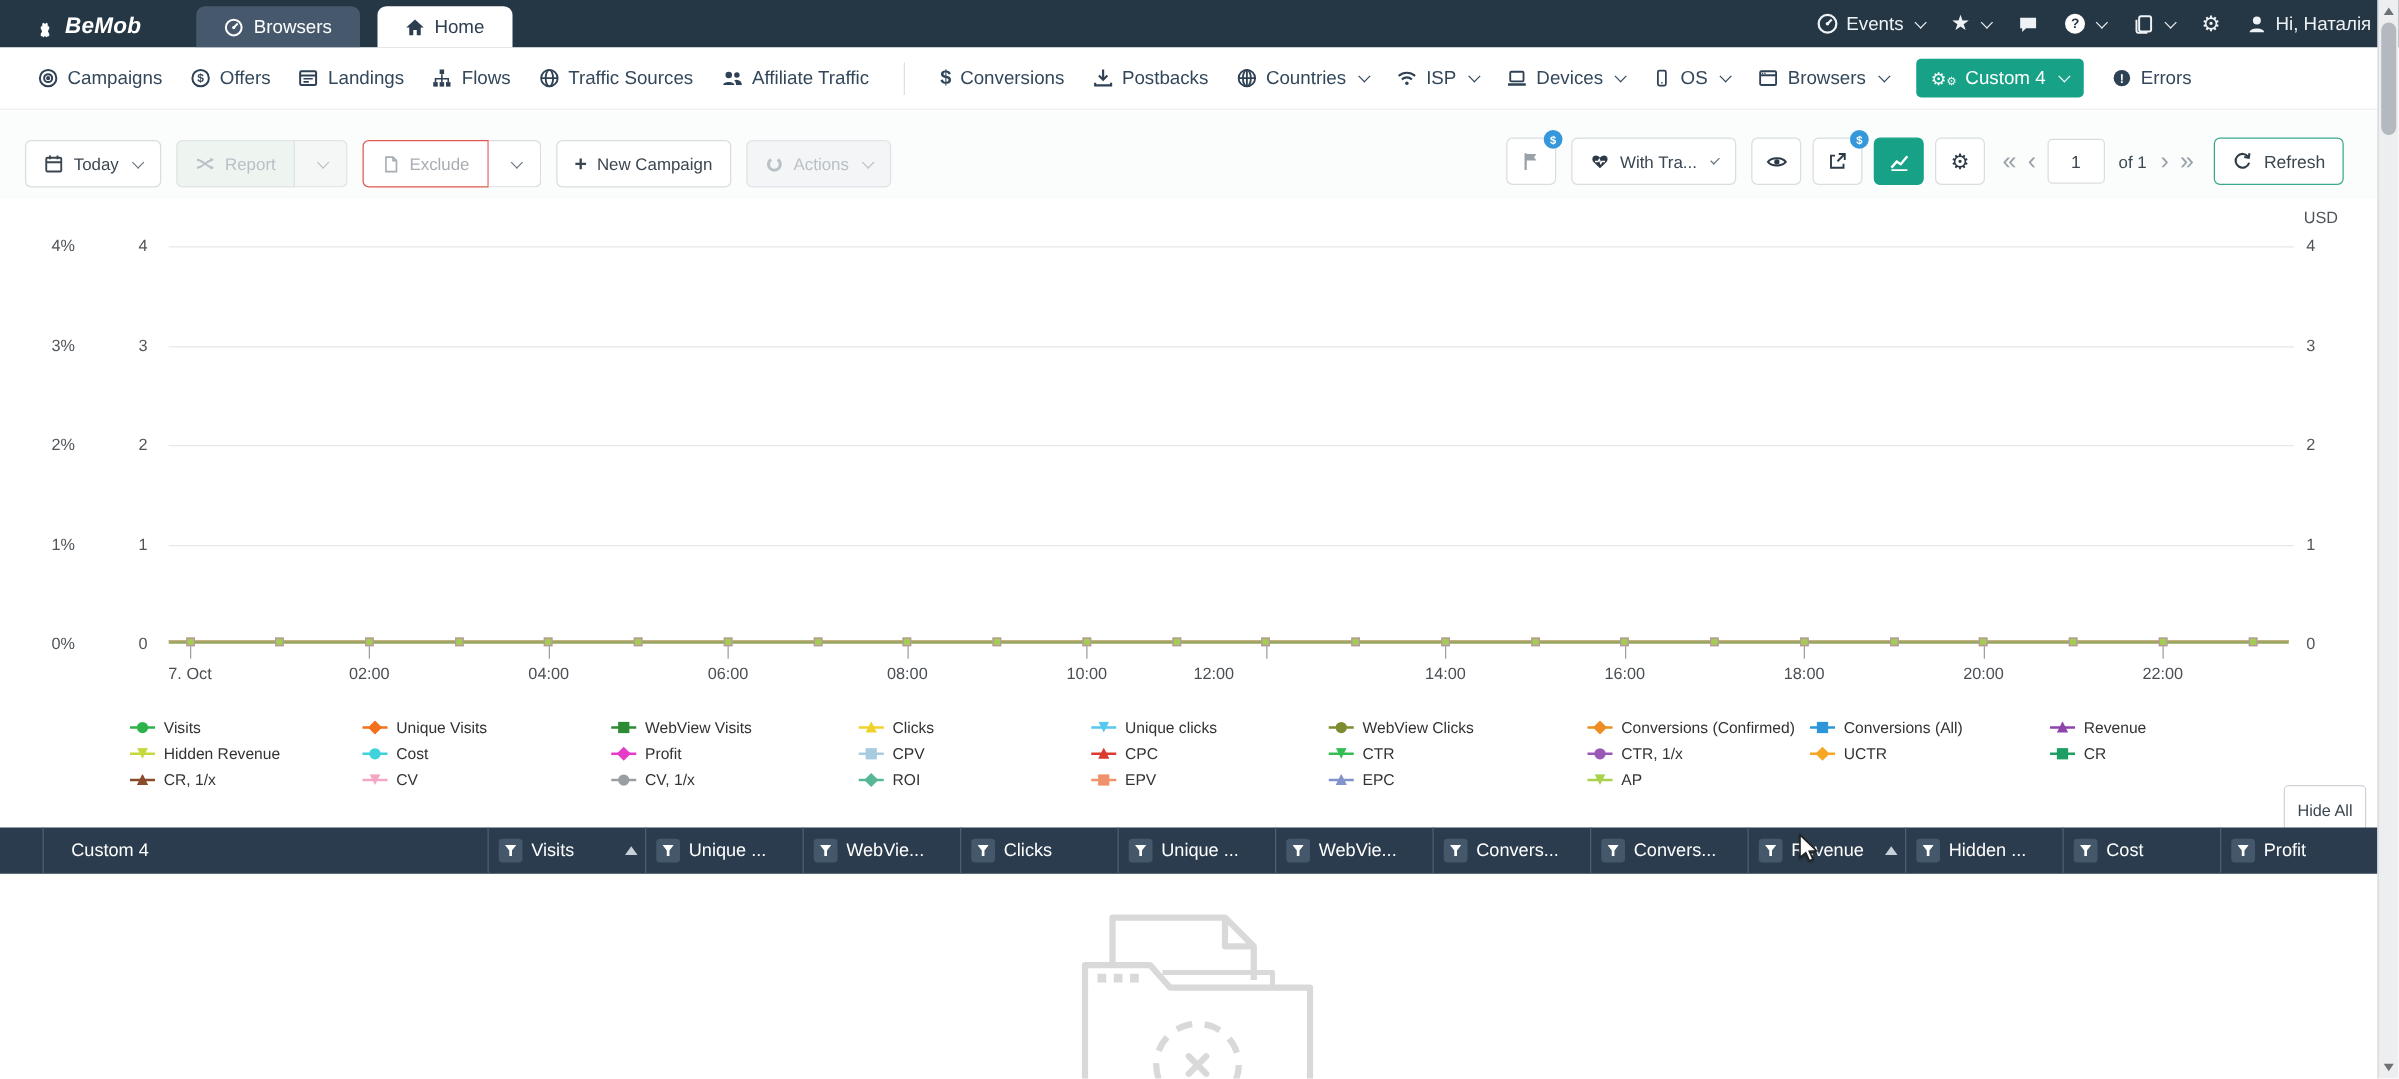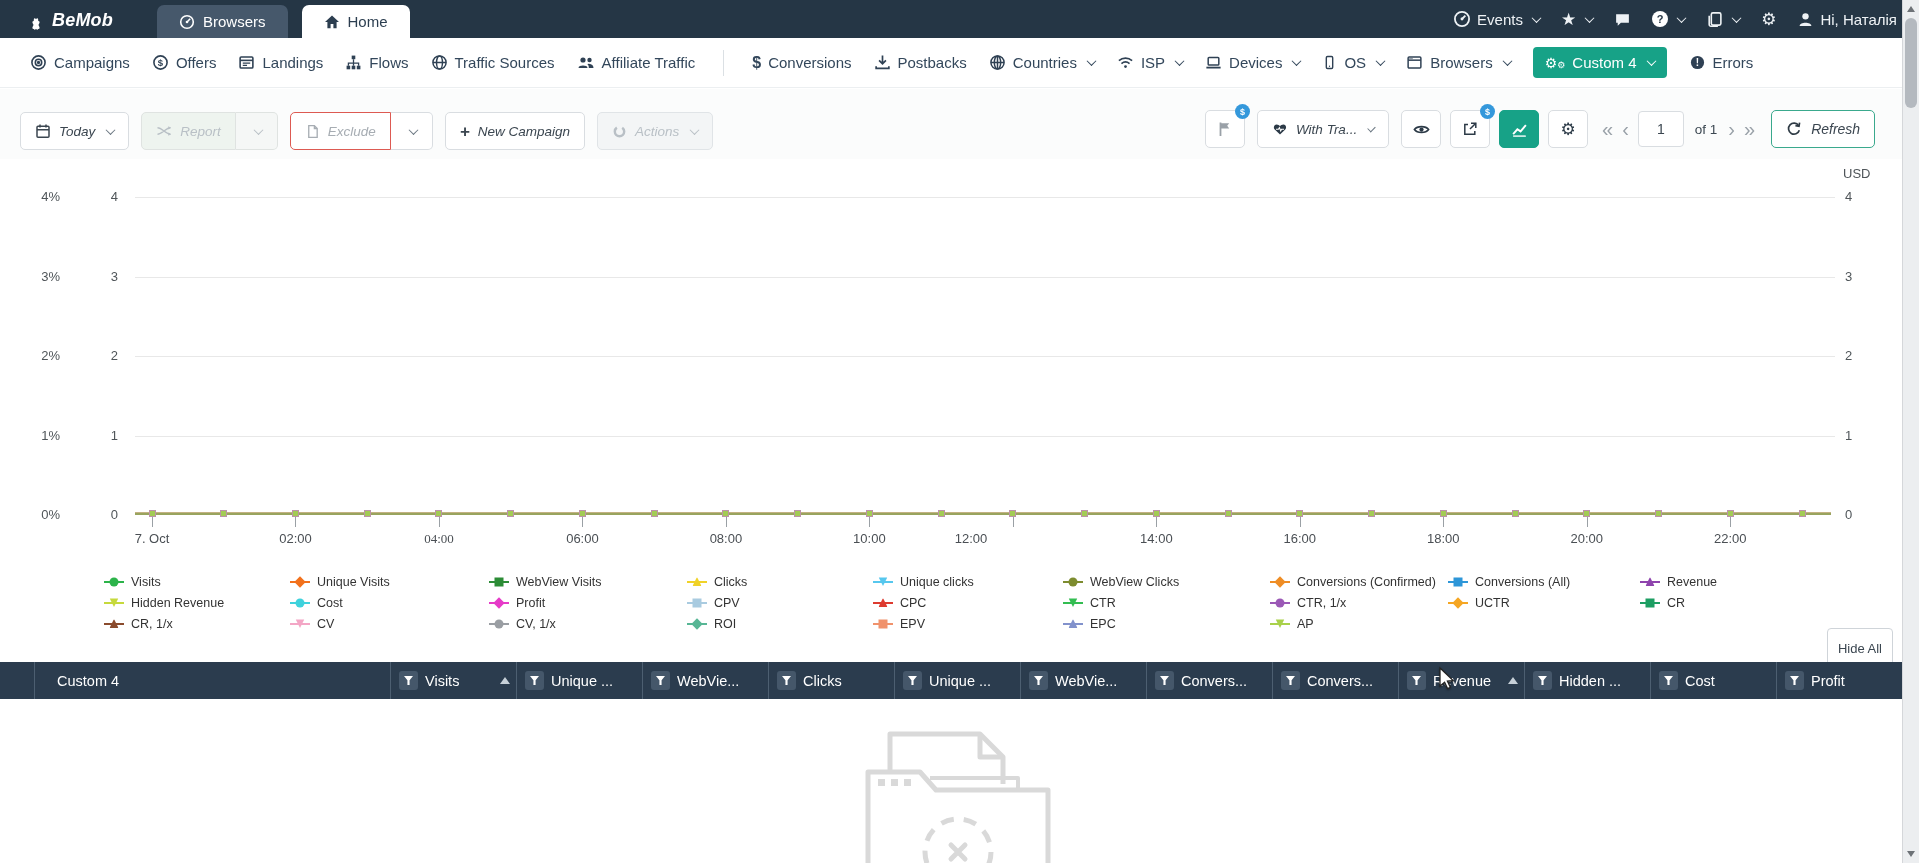--- a/index.html
+++ b/index.html
@@ -25,21 +25,21 @@
   .navitem { display:flex; align-items:center; gap:7px; cursor:pointer; white-space:nowrap; }
   .navitem svg { flex:none; }
   .nav-divider { width:1px; height:26px; background:#dbe0e4; margin:0 6px; }
   .navitem.highlight { background:#17a287; color:#fff; border-radius:4px; padding:7px 12px; }
   .gear2 { font-size:14px; line-height:1; }
   .gear2 small { font-size:9px; }
 
   
   .toolbar { position:absolute; left:0; top:89px; width:1902px; height:70px; background:#fbfcfc; }
   .tb-left { position:absolute; left:20px; top:23px; display:flex; gap:12px; align-items:center; }
-  .btn { display:flex; align-items:center; gap:8px; height:38px; padding:0 14px; background:#fff; border:1px solid #d9dde1; border-radius:5px; font-size:13.5px; color:#3b4650; cursor:pointer; white-space:nowrap;font-style:italic; }
+  .btn { display:flex; align-items:center; gap:8px; height:38px; padding:0 14px; background:#fff; border:1px solid #d9dde1; border-radius:5px; font-size:13.5px; color:#3b4650; cursor:pointer; white-space:nowrap; }
   .btn .chev { border-color:#6b7782; }
   .searchbox { position:relative; width:296px; height:38px; background:#fff; border:1px solid #d9dde1; border-radius:6px; display:flex; align-items:center; padding-left:10px; gap:7px; }
   .searchbox input { border:none; outline:none; font-size:13.5px; color:#3b4650; width:160px; background:transparent; }
   .searchbox input::placeholder { color:#8a939c; }
   .ttype { position:absolute; right:4px; top:3px; height:30px; width:54px; border:1px solid #d9dde1; border-radius:5px; display:flex; align-items:center; justify-content:center; gap:6px; font-size:14px; color:#3b4650; cursor:pointer; background:#fff; }
   .split { display:flex; }
   .split .main { border-radius:5px 0 0 5px; }
   .split .drop { border-radius:0 5px 5px 0; border-left:none; width:42px; justify-content:center; padding:0; }
   .disabled { color:#b9c0c6 !important; }
   .btn.report-main { background:#eef4ef; border-color:#dfe3e1; }
@@ -450,21 +450,21 @@
       <div class="cmark" style="left: 1511.56px;"></div>
       <div class="cmark" style="left: 1583.3px;"></div>
       <div class="cmark" style="left: 1655.04px;"></div>
       <div class="cmark" style="left: 1726.78px;"></div>
       <div class="cmark" style="left: 1798.52px;"></div>
       <div class="xtick" style="left: 152px;"></div>
       <div class="xlab" style="left: 112px;">7. Oct</div>
       <div class="xtick" style="left: 295.48px;"></div>
       <div class="xlab" style="left: 255.48px;">02:00</div>
       <div class="xtick" style="left: 438.96px;"></div>
-      <div class="xlab" style="left: 398.96px; font-family: Liberation Serif, serif;">04:00</div>
+      <div class="xlab" style="left: 398.96px;">04:00</div>
       <div class="xtick" style="left: 582.44px;"></div>
       <div class="xlab" style="left: 542.44px;">06:00</div>
       <div class="xtick" style="left: 725.92px;"></div>
       <div class="xlab" style="left: 685.92px;">08:00</div>
       <div class="xtick" style="left: 869.4px;"></div>
       <div class="xlab" style="left: 829.4px;">10:00</div>
       <div class="xtick" style="left: 1012.88px;"></div>
       <div class="xlab" style="left: 931px;">12:00</div>
       <div class="xtick" style="left: 1156.36px;"></div>
       <div class="xlab" style="left: 1116.36px;">14:00</div>

